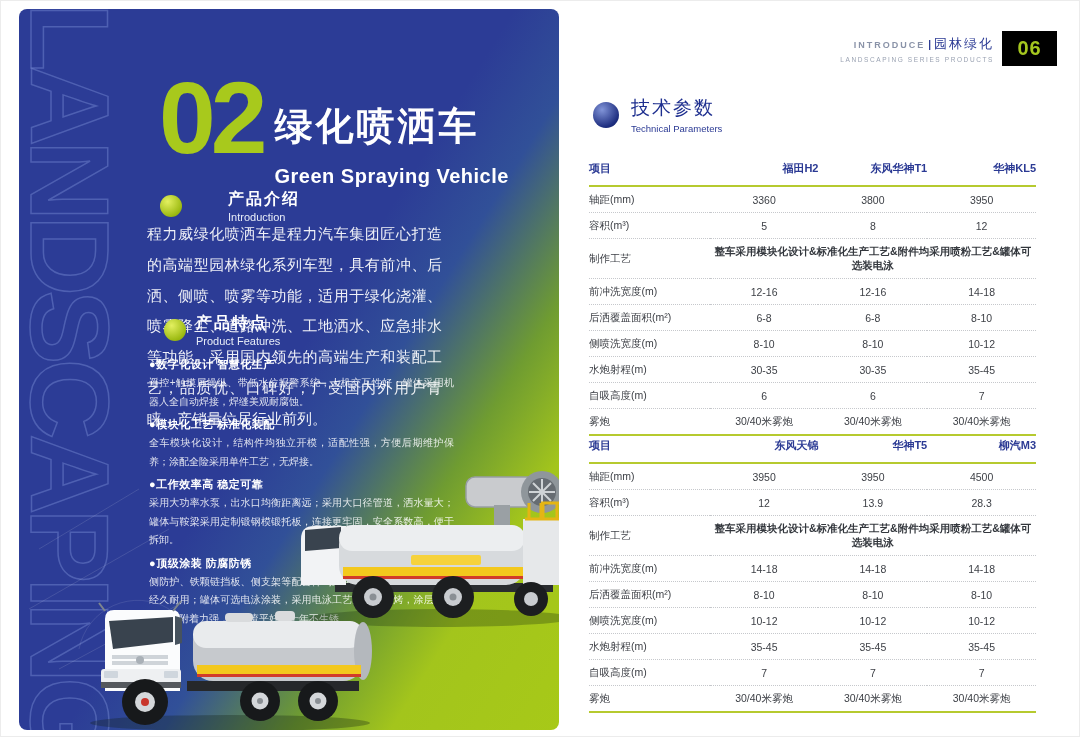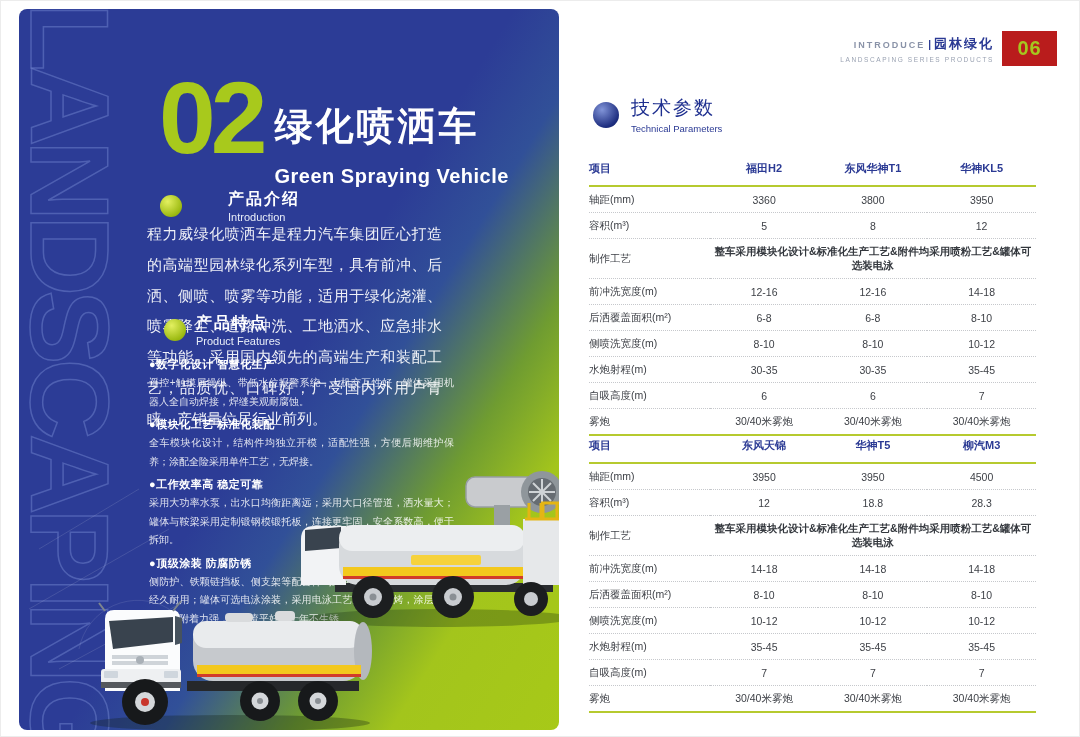--- a/index.html
+++ b/index.html
@@ -36,35 +36,35 @@
   .truck-rear { position:absolute; left:272px; top:460px; }
   .truck-front { position:absolute; left:56px; top:572px; }
 
   
   .right-page { position:absolute; left:558px; top:8px; width:510px; height:721px; background:#ffffff; }
   .r-header { position:absolute; top:22px; right:12px; display:flex; align-items:center; }
   .hdr-text { text-align:right; margin-right:8px; }
   .hdr-line1 { font-size:10px; }
   .hdr-line1 .en { color:#8a93a8; font-weight:700; letter-spacing:2px; font-size:9px; }
   .hdr-line1 .pipe { color:#2b3a94; margin:0 3px; font-weight:700; }
-  .hdr-line1 .cn { color:#2b3a94; font-weight:700; font-size:13px; letter-spacing:2px; }
+  .hdr-line1 .cn { color:#2b3a94; font-weight:400; font-size:13px; letter-spacing:2px; }
   .hdr-line2 { color:#9aa2b2; font-size:6.5px; letter-spacing:1.6px; margin-top:3px; }
-  .page-num-box { width:55px; height:35px; background:#b91c1c; display:flex; align-items:center; justify-content:center;
+  .page-num-box { width:55px; height:35px; background:#000000; display:flex; align-items:center; justify-content:center;
     color:#a5c71f; font-size:20px; font-weight:700; letter-spacing:1px; }
 
   .tech-head { position:absolute; left:34px; top:86px; display:flex; align-items:center; }
   .sphere-blue { width:26px; height:26px; border-radius:50%;
     background:radial-gradient(circle at 35% 30%, #8194d8, #1e2e80 70%, #131f5e); margin-right:12px; }
   .tech-txt .cn { color:#1e2f8f; font-size:19px; font-weight:400; letter-spacing:2px; }
   .tech-txt .en { color:#2b3a94; font-size:9.5px; margin-top:2px; }
 
   .tbl-wrap { position:absolute; left:30px; width:447px; }
   .tbl-1 { top:144px; } .tbl-2 { top:421px; }
   table { width:100%; border-collapse:collapse; table-layout:fixed; }
-  th { color:#2b3a94; font-size:11px; font-weight:700; padding:8px 0 9px 0; text-align:center;
+  th { color:#2b3a94; font-size:11px; font-weight:700; padding:8px 0 9px 0; text-align:right;
     border-bottom:2px solid #b6ca2f; }
   th.col-label, td.col-label { text-align:left; width:27%; }
   td { color:#3c3f45; font-size:10.5px; text-align:center; padding:5.5px 0; border-bottom:1px dotted #c6c8cc; }
   tbody tr:last-child td { border-bottom:2px solid #b6ca2f; }
   td.span-cell { font-weight:700; color:#33373d; }
 </style>
 </head>
 <body>
 
 <div class="canvas">
@@ -272,21 +272,21 @@
         <tbody>
             <tr>
               <td class="col-label">轴距(mm)</td>
               <td>3950</td>
               <td>3950</td>
               <td>4500</td>
             </tr>
             <tr>
               <td class="col-label">容积(m³)</td>
               <td>12</td>
-              <td>18.8</td>
+              <td>13.9</td>
               <td>28.3</td>
             </tr>
             <tr>
               <td class="col-label">制作工艺</td>
               <td colspan="3" class="span-cell">整车采用模块化设计&amp;标准化生产工艺&amp;附件均采用喷粉工艺&amp;罐体可选装电泳</td>
             </tr>
             <tr>
               <td class="col-label">前冲洗宽度(m)</td>
               <td>14-18</td>
               <td>14-18</td>

